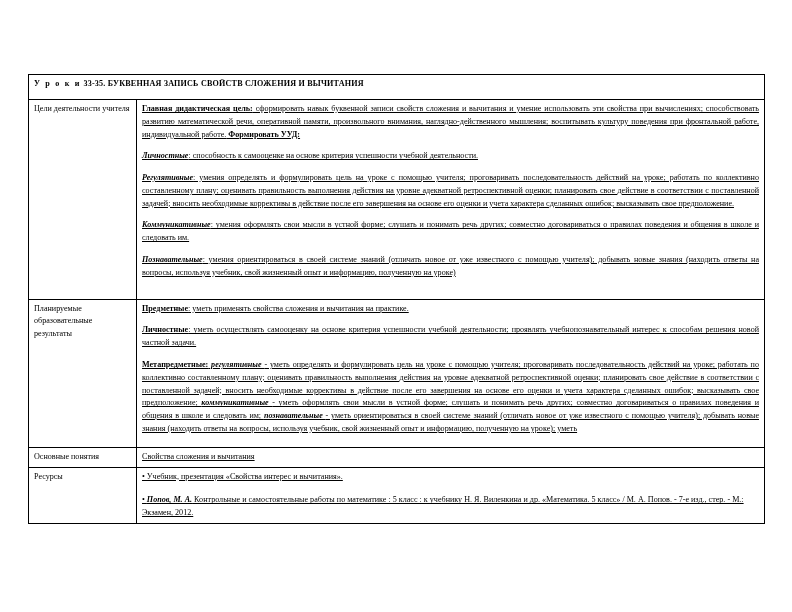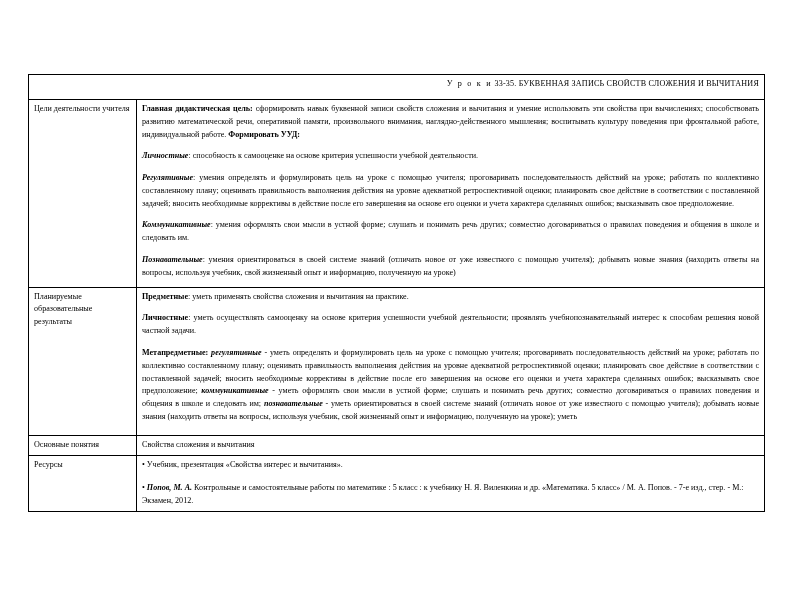--- a/index.html
+++ b/index.html
@@ -49,22 +49,22 @@
     table-layout: fixed;
   }
   table.main td {
     border: 0.8px solid #000000;
     vertical-align: top;
     padding: 3px 5px 3px 5px;
     font-size: 8.1px;
     line-height: 1.58;
   }
   td.header-cell {
-    text-align: right;
-    font-weight: normal;
+    text-align: left;
+    font-weight: bold;
     font-size: 9.6px;
     letter-spacing: 0.2px;
     padding: 5px 4px 6px 4px;
     height: 18px;
   }
   td.header-cell .spaced {
     letter-spacing: 1.7px;
   }
   td.label-col {
     width: 108px;
@@ -72,27 +72,28 @@
     line-height: 2.25;
     padding-top: 4px;
     padding-left: 4px;
   }
   td.label-col.tight {
     line-height: 1.6;
   }
   td.body-col {
     padding-left: 6px;
     padding-right: 4px;
+    text-decoration: underline;
   }
   p.para {
     margin: 0 0 9px 0;
     text-align: justify;
   }
   p.para:last-child {
-    margin-bottom: 4px;
+    margin-bottom: 16px;
   }
   p.nogap {
     margin-bottom: 0;
   }
   .bi { font-weight: bold; font-style: italic; }
   .lead { font-weight: bold; }
   .clipped-row {
     height: 8px;
     overflow: hidden;
     position: relative;

